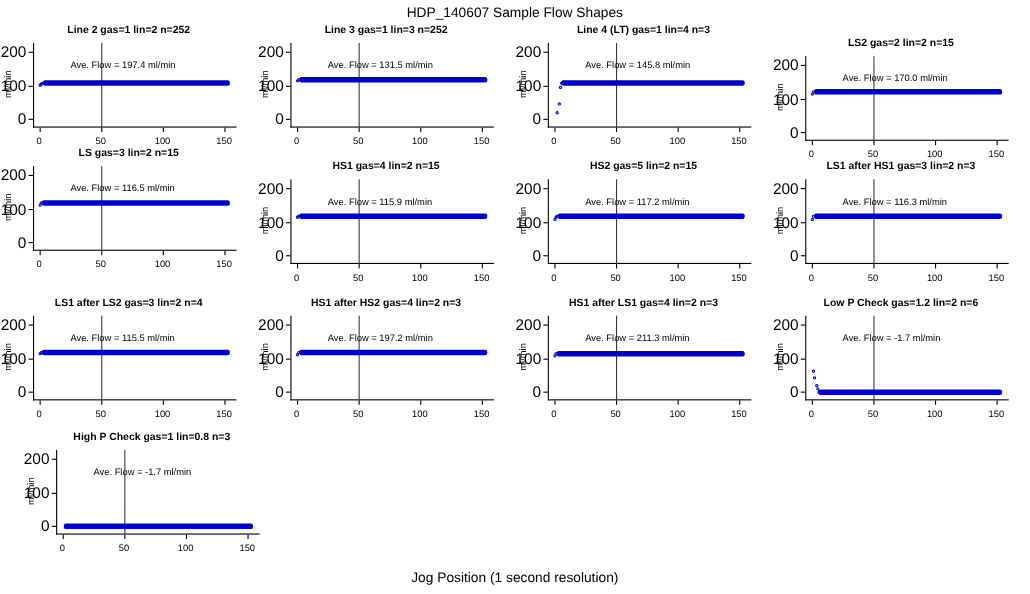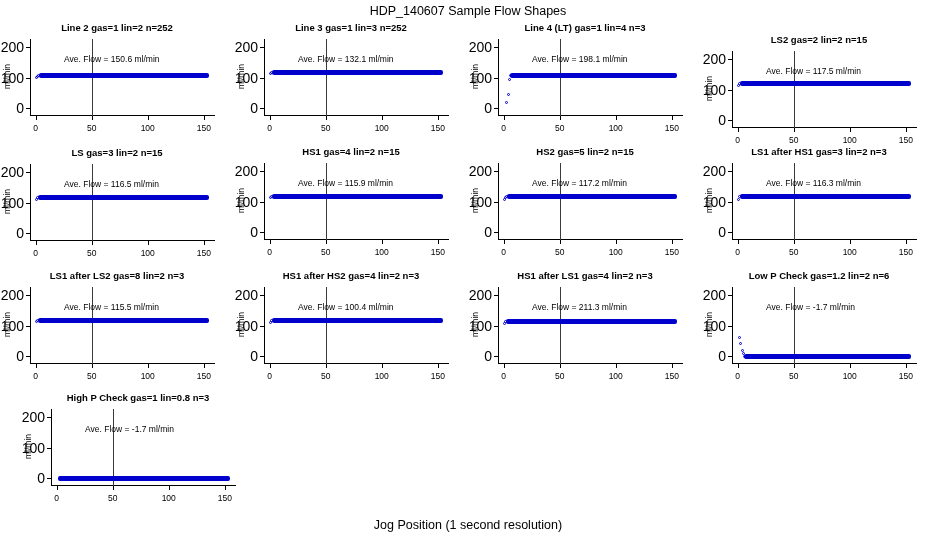--- a/index.html
+++ b/index.html
@@ -197,21 +197,21 @@
           <div class="xtick" style="left: 173.788px;">
             <span class="xtick-label">150</span>
           </div>
           <div class="vline" style="left: 61.6667px;"></div>
           <div class="series">
             <div class="band" style="left: 8.9697px; width: 170.424px; top: 34.46px; background: rgb(0, 0, 204);"></div>
             <div class="pt" style="left: 5.22727px; top: 37px; border-color: rgb(0, 0, 204);"></div>
             <div class="pt" style="left: 6.34848px; top: 35.768px; border-color: rgb(0, 0, 204);"></div>
             <div class="pt" style="left: 7.4697px; top: 35.46px; border-color: rgb(0, 0, 204);"></div>
           </div>
-          <div class="annot" style="left: 34px; top: 15.02px;">Ave. Flow =  150.6  ml/min</div>
+          <div class="annot" style="left: 34px; top: 15.02px;">Ave. Flow =  197.4  ml/min</div>
         </div>
       </div>
       <div class="panel" style="left: 234px; top: 0px;">
         <div class="panel-title">Line 3 gas=1 lin=3 n=252</div>
         <div class="ylabel">ml/min</div>
         <div class="plotbox">
           <div class="axis-y"></div>
           <div class="axis-x"></div>
           <div class="ytick" style="top: 69.3px;">
             <span class="ytick-label">0</span>
@@ -233,21 +233,21 @@
           </div>
           <div class="xtick" style="left: 173.788px;">
             <span class="xtick-label">150</span>
           </div>
           <div class="vline" style="left: 61.6667px;"></div>
           <div class="series">
             <div class="band" style="left: 7.84848px; width: 171.545px; top: 31.38px; background: rgb(0, 0, 204);"></div>
             <div class="pt" style="left: 5.22727px; top: 33.304px; border-color: rgb(0, 0, 204);"></div>
             <div class="pt" style="left: 6.34848px; top: 32.38px; border-color: rgb(0, 0, 204);"></div>
           </div>
-          <div class="annot" style="left: 34px; top: 15.02px;">Ave. Flow =  132.1  ml/min</div>
+          <div class="annot" style="left: 34px; top: 15.02px;">Ave. Flow =  131.5  ml/min</div>
         </div>
       </div>
       <div class="panel" style="left: 468px; top: 0px;">
         <div class="panel-title">Line 4 (LT) gas=1 lin=4 n=3</div>
         <div class="ylabel">ml/min</div>
         <div class="plotbox">
           <div class="axis-y"></div>
           <div class="axis-x"></div>
           <div class="ytick" style="top: 69.3px;">
             <span class="ytick-label">0</span>
@@ -271,21 +271,21 @@
             <span class="xtick-label">150</span>
           </div>
           <div class="vline" style="left: 61.6667px;"></div>
           <div class="series">
             <div class="band" style="left: 12.3333px; width: 167.061px; top: 34.152px; background: rgb(0, 0, 204);"></div>
             <div class="pt" style="left: 7.4697px; top: 61.64px; border-color: rgb(0, 0, 204);"></div>
             <div class="pt" style="left: 8.59091px; top: 53.94px; border-color: rgb(0, 0, 204);"></div>
             <div class="pt" style="left: 9.71212px; top: 38.54px; border-color: rgb(0, 0, 204);"></div>
             <div class="pt" style="left: 10.8333px; top: 35.152px; border-color: rgb(0, 0, 204);"></div>
           </div>
-          <div class="annot" style="left: 34px; top: 15.02px;">Ave. Flow =  198.1  ml/min</div>
+          <div class="annot" style="left: 34px; top: 15.02px;">Ave. Flow =  145.8  ml/min</div>
         </div>
       </div>
       <div class="panel" style="left: 702px; top: 12px;">
         <div class="panel-title">LS2 gas=2 lin=2 n=15</div>
         <div class="ylabel">ml/min</div>
         <div class="plotbox">
           <div class="axis-y"></div>
           <div class="axis-x"></div>
           <div class="ytick" style="top: 69.3px;">
             <span class="ytick-label">0</span>
@@ -307,24 +307,24 @@
           </div>
           <div class="xtick" style="left: 173.788px;">
             <span class="xtick-label">150</span>
           </div>
           <div class="vline" style="left: 61.6667px;"></div>
           <div class="series">
             <div class="band" style="left: 7.84848px; width: 171.545px; top: 30.456px; background: rgb(0, 0, 204);"></div>
             <div class="pt" style="left: 5.22727px; top: 33.304px; border-color: rgb(0, 0, 204);"></div>
             <div class="pt" style="left: 6.34848px; top: 31.456px; border-color: rgb(0, 0, 204);"></div>
           </div>
-          <div class="annot" style="left: 34px; top: 15.02px;">Ave. Flow =  117.5  ml/min</div>
-        </div>
-      </div>
-      <div class="panel" style="left: 0px; top: 125px;">
+          <div class="annot" style="left: 34px; top: 15.02px;">Ave. Flow =  170.0  ml/min</div>
+        </div>
+      </div>
+      <div class="panel" style="left: 0px; top: 112px;">
         <div class="panel-title">LS gas=3 lin=2 n=15</div>
         <div class="ylabel">ml/min</div>
         <div class="plotbox">
           <div class="axis-y"></div>
           <div class="axis-x"></div>
           <div class="ytick" style="top: 69.3px;">
             <span class="ytick-label">0</span>
           </div>
           <div class="ytick" style="top: 38.5px;">
             <span class="ytick-label">100</span>
@@ -456,21 +456,21 @@
           <div class="vline" style="left: 61.6667px;"></div>
           <div class="series">
             <div class="band" style="left: 7.84848px; width: 171.545px; top: 31.072px; background: rgb(0, 0, 204);"></div>
             <div class="pt" style="left: 5.22727px; top: 34.536px; border-color: rgb(0, 0, 204);"></div>
             <div class="pt" style="left: 6.34848px; top: 32.072px; border-color: rgb(0, 0, 204);"></div>
           </div>
           <div class="annot" style="left: 34px; top: 15.02px;">Ave. Flow =  116.3  ml/min</div>
         </div>
       </div>
       <div class="panel" style="left: 0px; top: 248px;">
-        <div class="panel-title">LS1 after LS2 gas=8 lin=2 n=3</div>
+        <div class="panel-title">LS1 after LS2 gas=3 lin=2 n=4</div>
         <div class="ylabel">ml/min</div>
         <div class="plotbox">
           <div class="axis-y"></div>
           <div class="axis-x"></div>
           <div class="ytick" style="top: 69.3px;">
             <span class="ytick-label">0</span>
           </div>
           <div class="ytick" style="top: 38.5px;">
             <span class="ytick-label">100</span>
           </div>
@@ -524,21 +524,21 @@
           </div>
           <div class="xtick" style="left: 173.788px;">
             <span class="xtick-label">150</span>
           </div>
           <div class="vline" style="left: 61.6667px;"></div>
           <div class="series">
             <div class="band" style="left: 7.84848px; width: 171.545px; top: 31.38px; background: rgb(0, 0, 204);"></div>
             <div class="pt" style="left: 5.22727px; top: 33.92px; border-color: rgb(0, 0, 204);"></div>
             <div class="pt" style="left: 6.34848px; top: 32.38px; border-color: rgb(0, 0, 204);"></div>
           </div>
-          <div class="annot" style="left: 34px; top: 15.02px;">Ave. Flow =  100.4  ml/min</div>
+          <div class="annot" style="left: 34px; top: 15.02px;">Ave. Flow =  197.2  ml/min</div>
         </div>
       </div>
       <div class="panel" style="left: 468px; top: 248px;">
         <div class="panel-title">HS1 after LS1 gas=4 lin=2 n=3</div>
         <div class="ylabel">ml/min</div>
         <div class="plotbox">
           <div class="axis-y"></div>
           <div class="axis-x"></div>
           <div class="ytick" style="top: 69.3px;">
             <span class="ytick-label">0</span>

